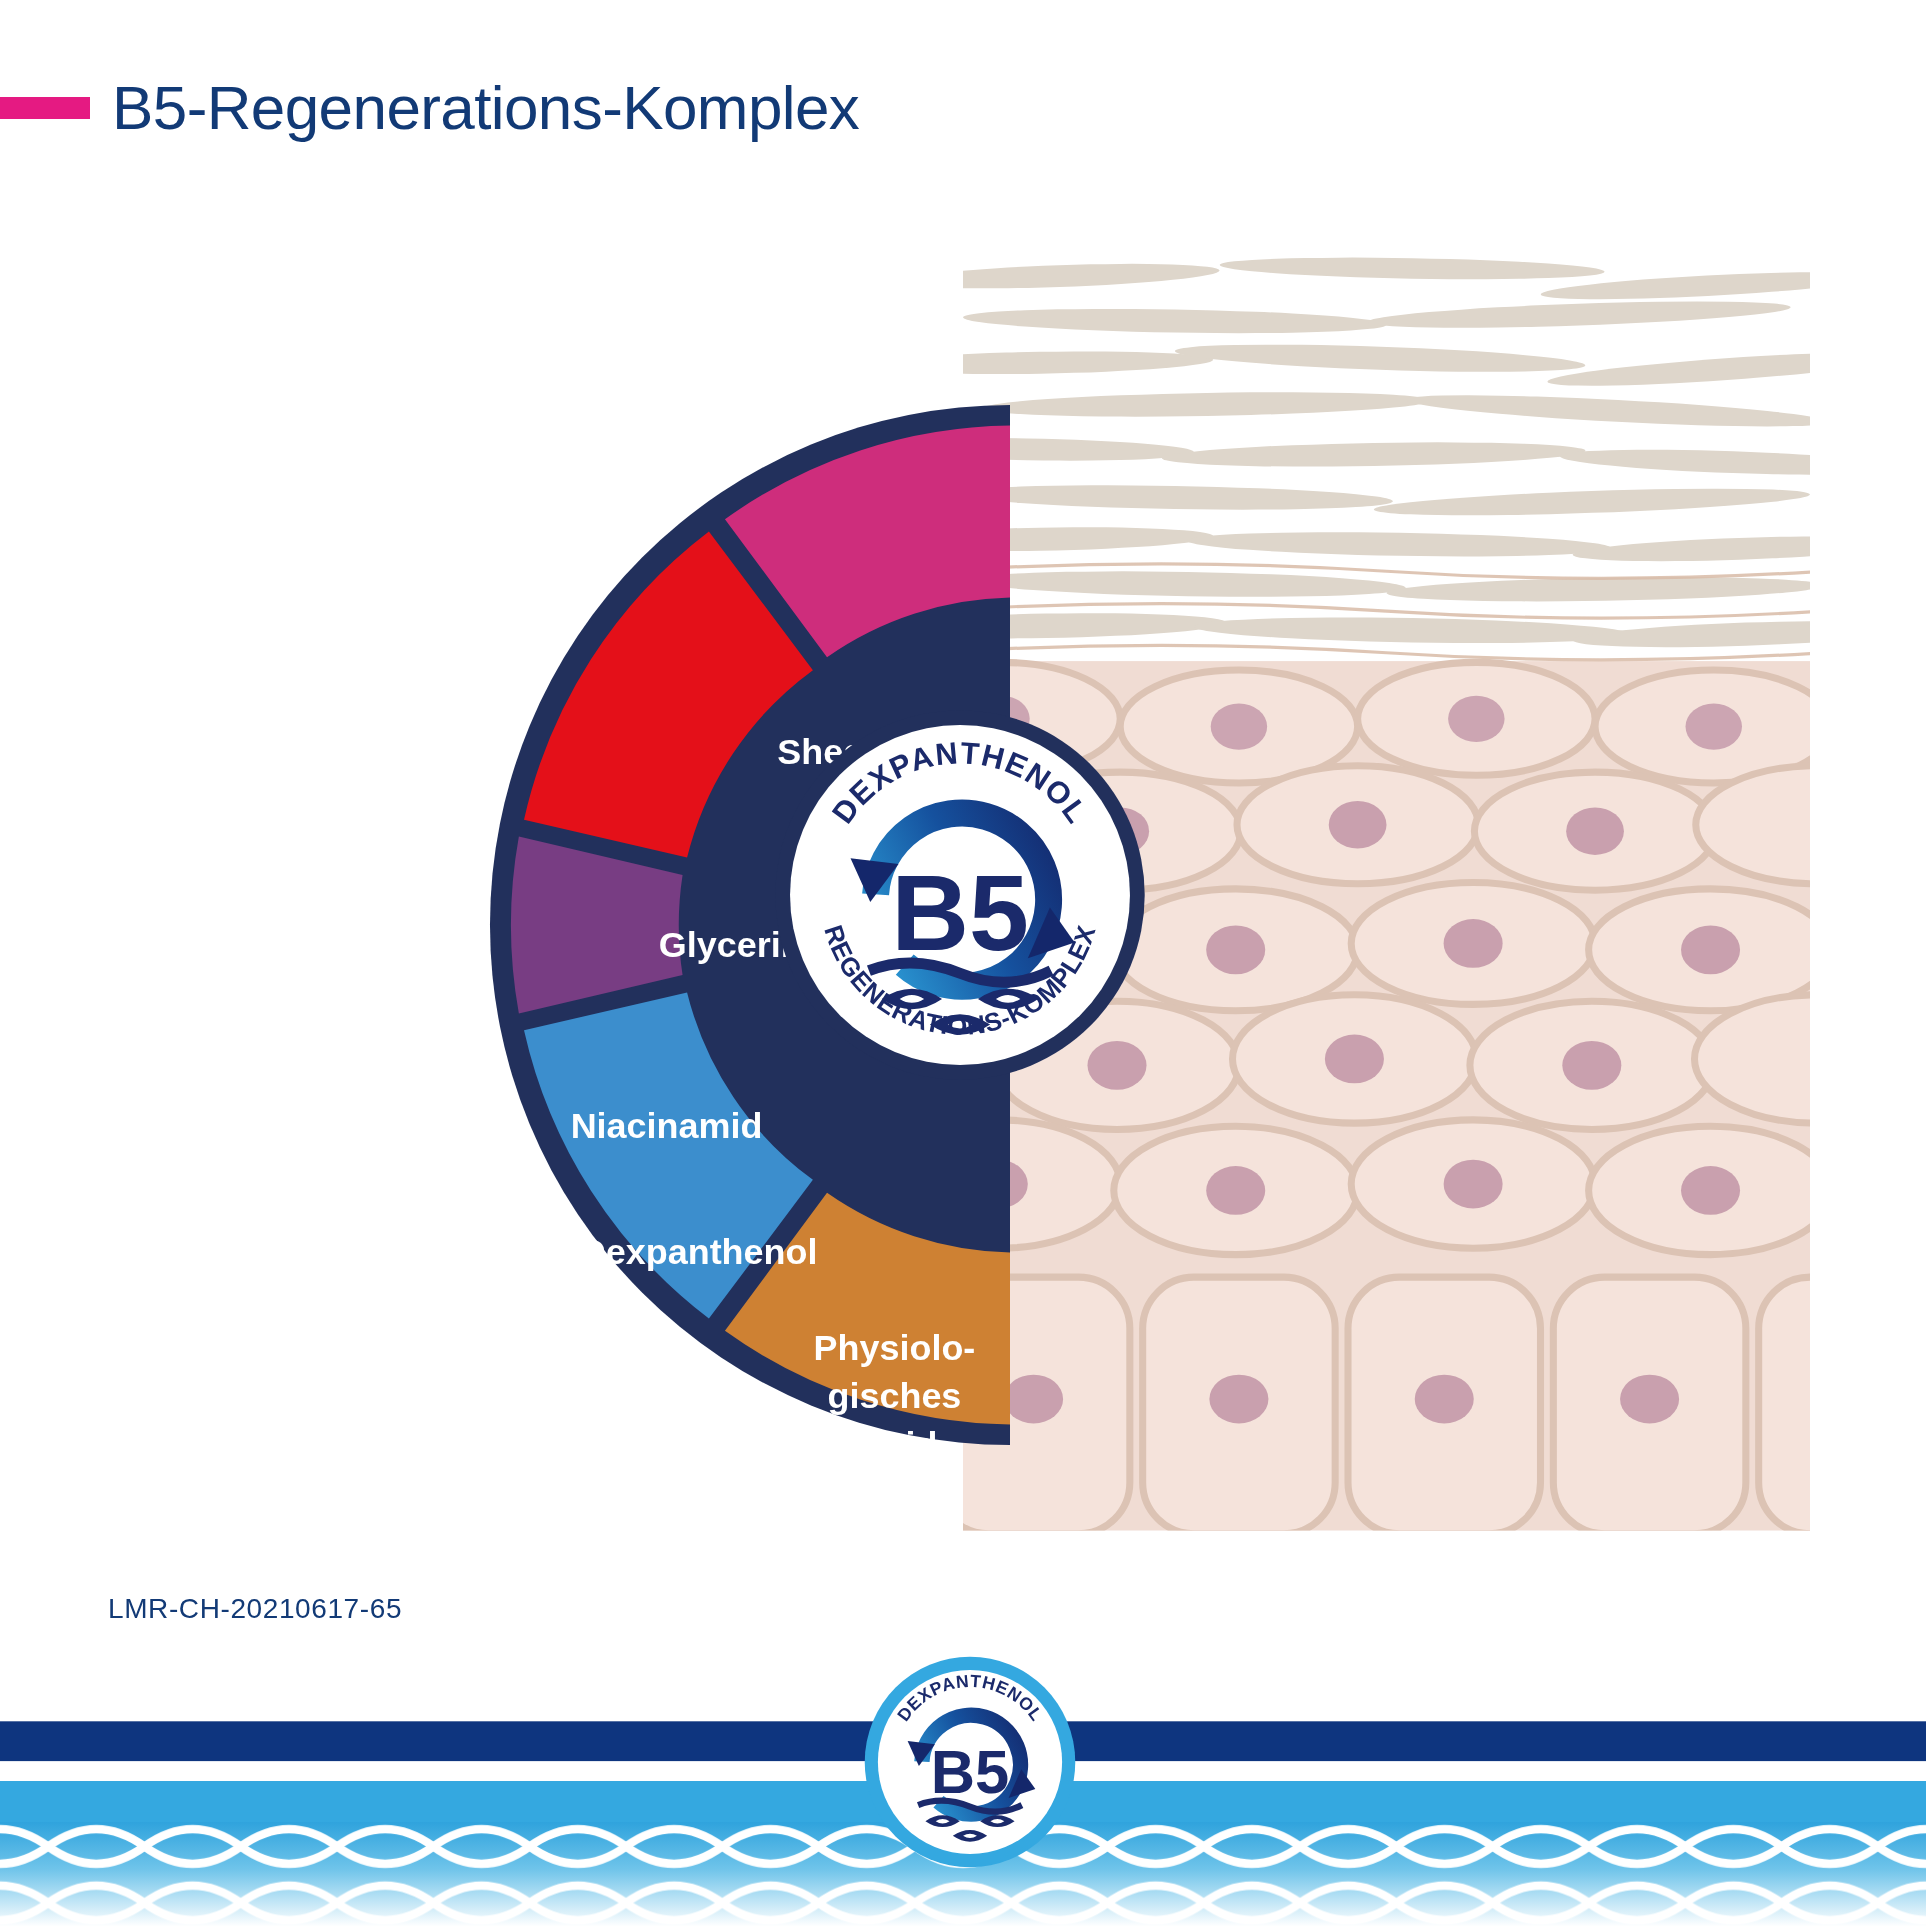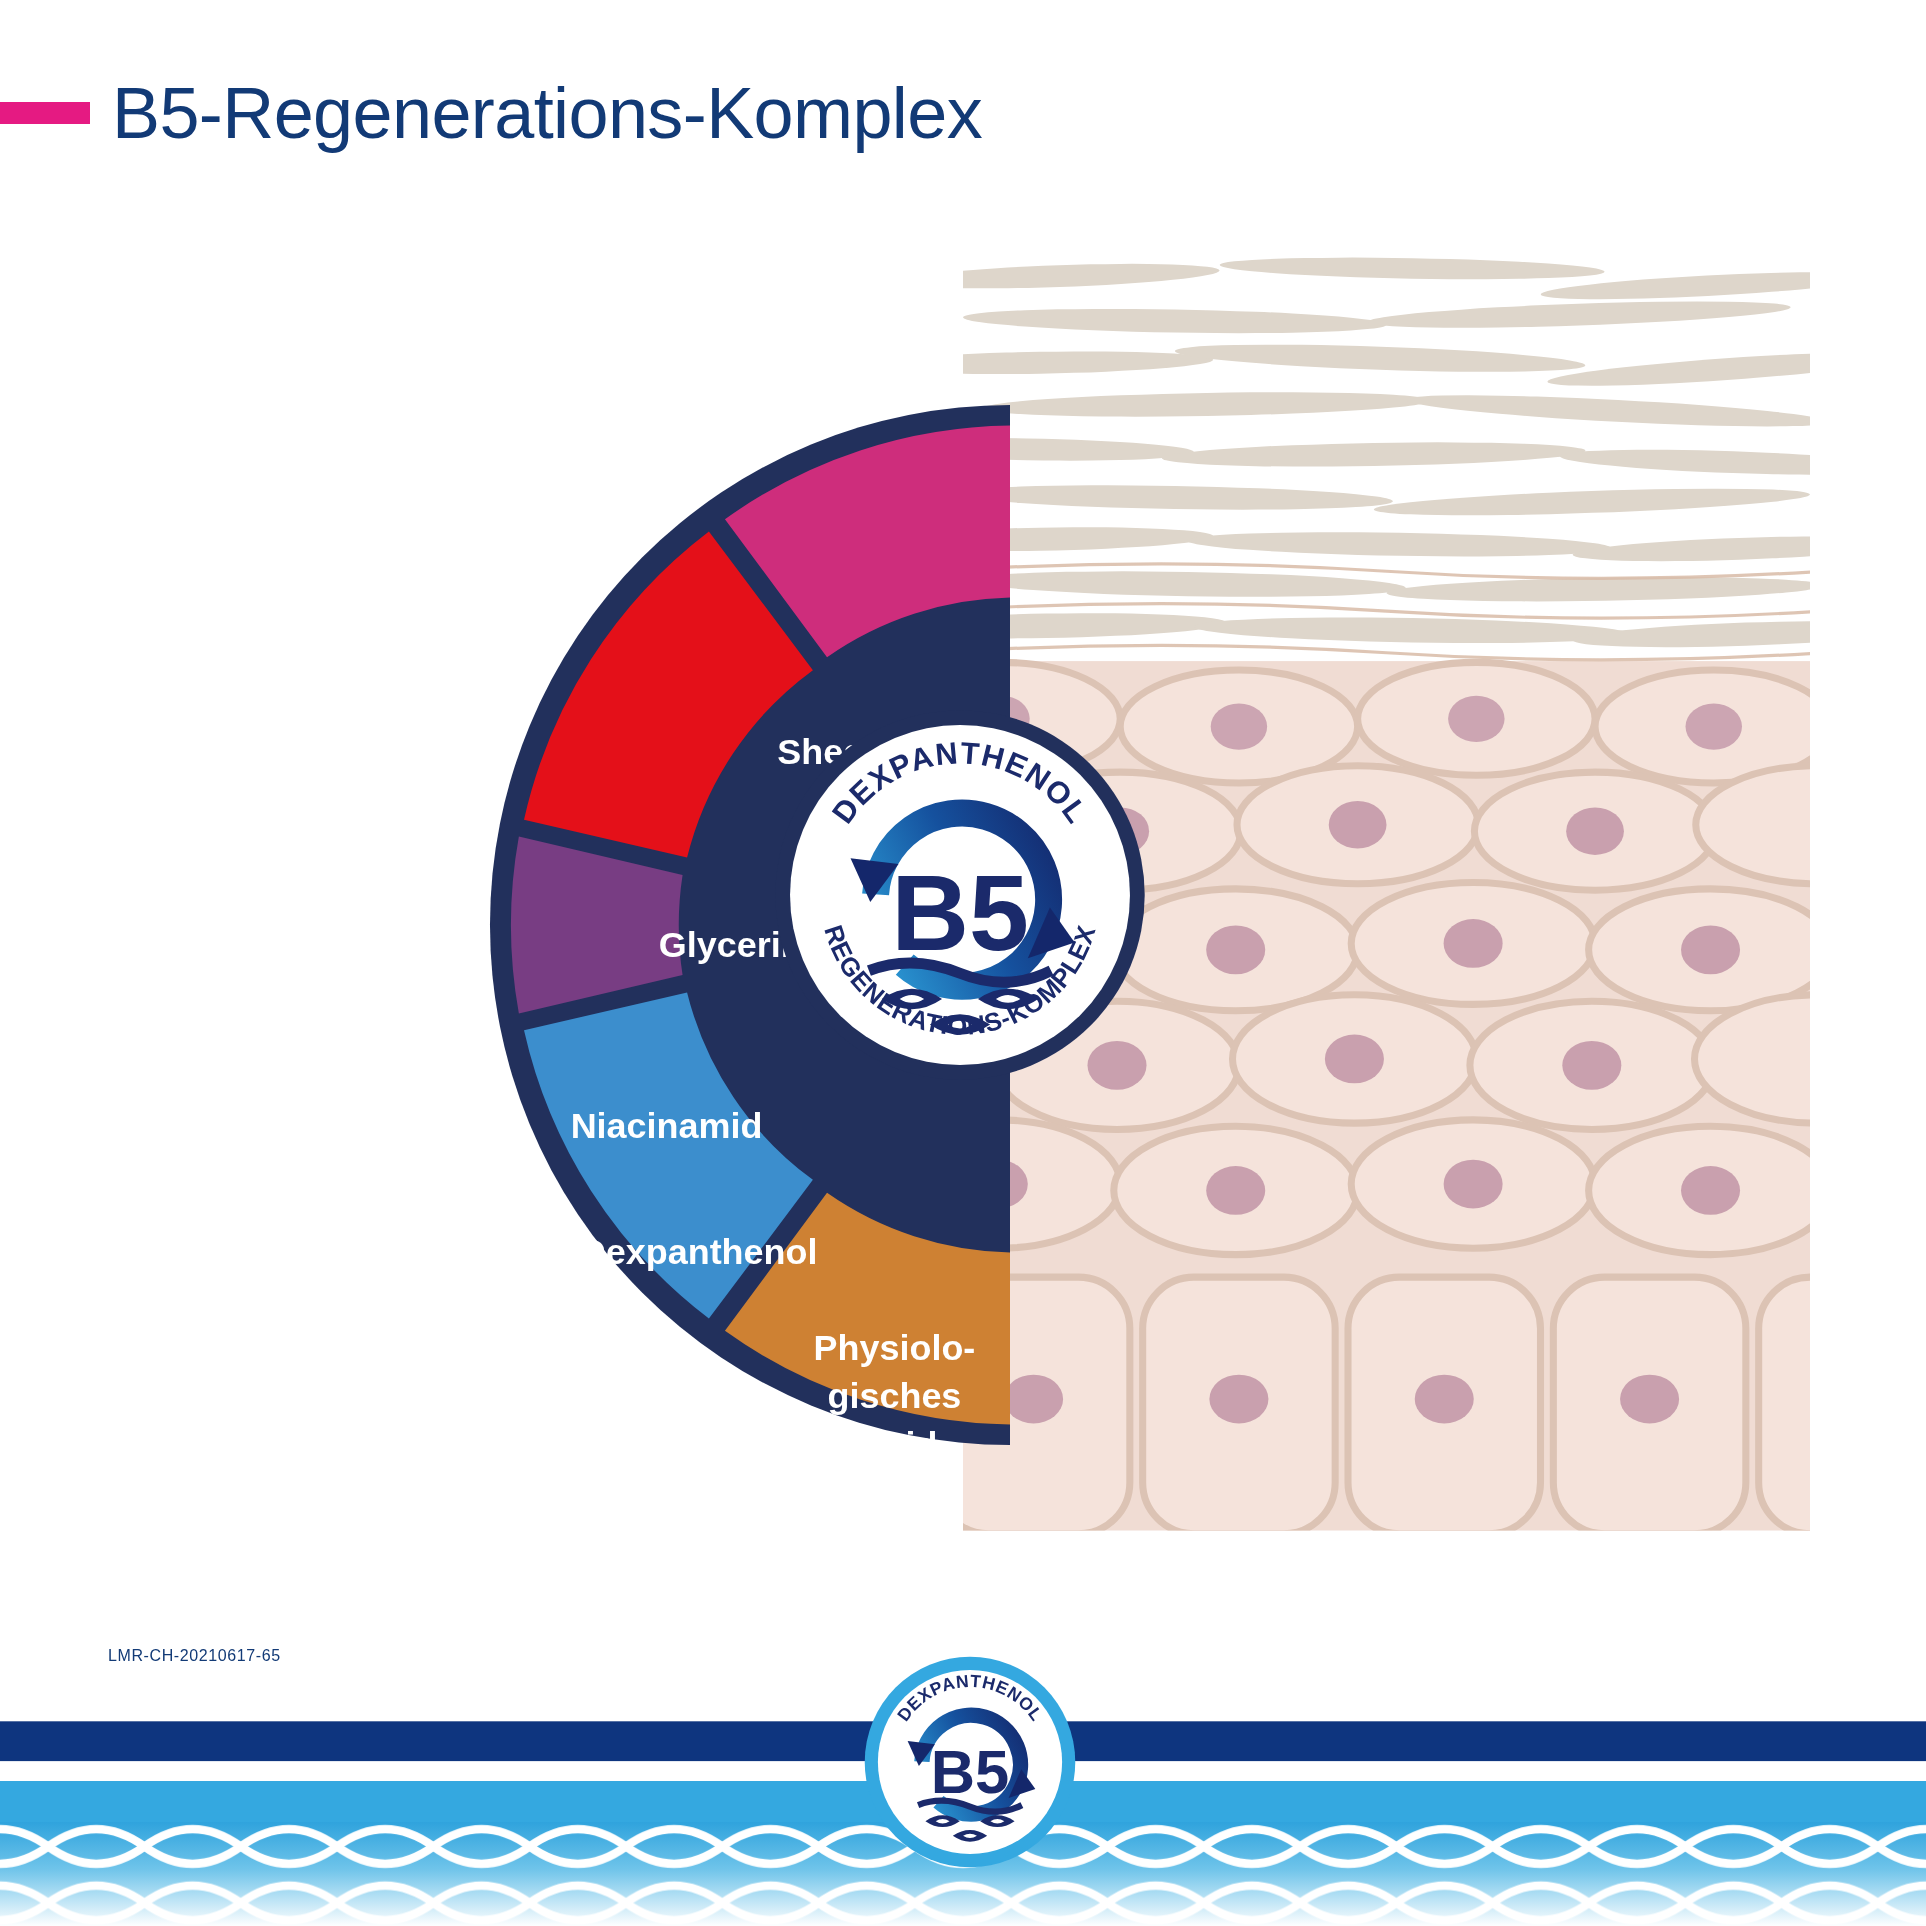--- a/index.html
+++ b/index.html
@@ -15,21 +15,21 @@
   
   .title-row{
     position:absolute;left:0;top:77px;
     display:flex;align-items:center;
   }
   .title-dash{
     width:90px;height:22px;background:#E51A82;
     margin-right:22px;flex:none;
   }
   .title-text{
-    font-size:72px;line-height:1.0;
+    font-size:62px;line-height:1.0;
     color:#123A76;letter-spacing:-0.6px;
     font-weight:400;white-space:nowrap;
   }
 
   
   .skin-panel{
     position:absolute;left:963px;top:250px;
     width:847px;height:1281px;
     overflow:hidden;
   }
@@ -48,22 +48,22 @@
 
   
   .badge{
     position:absolute;left:774px;top:709px;
     width:372px;height:372px;
   }
   .badge svg{display:block;}
 
   
   .footer-code{
-    position:absolute;left:108px;top:1647px;
-    font-size:16px;color:#123A76;letter-spacing:0.6px;
+    position:absolute;left:108px;top:1593px;
+    font-size:28px;color:#123A76;letter-spacing:0.6px;
   }
   .footer-band{
     position:absolute;left:0;top:1705px;width:1926px;height:222px;
     overflow:hidden;
   }
   .footer-logo{
     position:absolute;left:864px;top:1656px;
     width:212px;height:212px;
   }
 </style>

